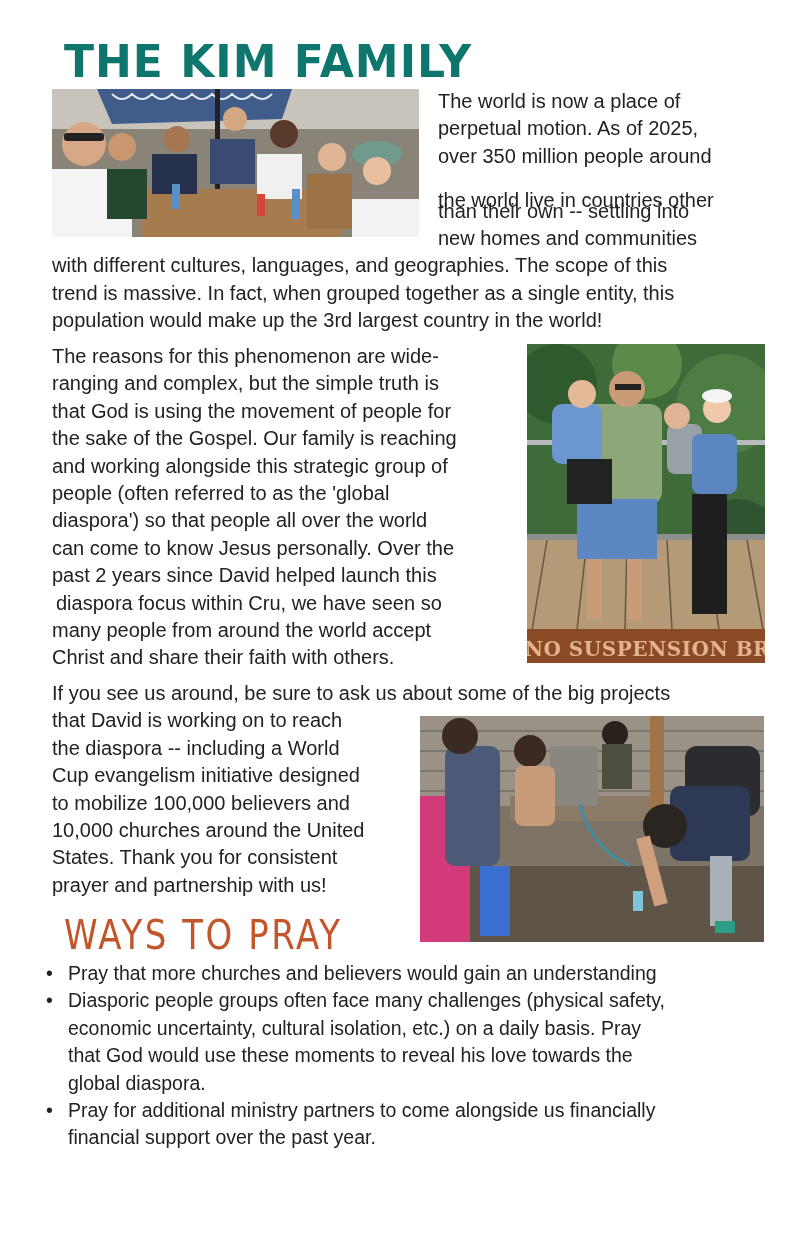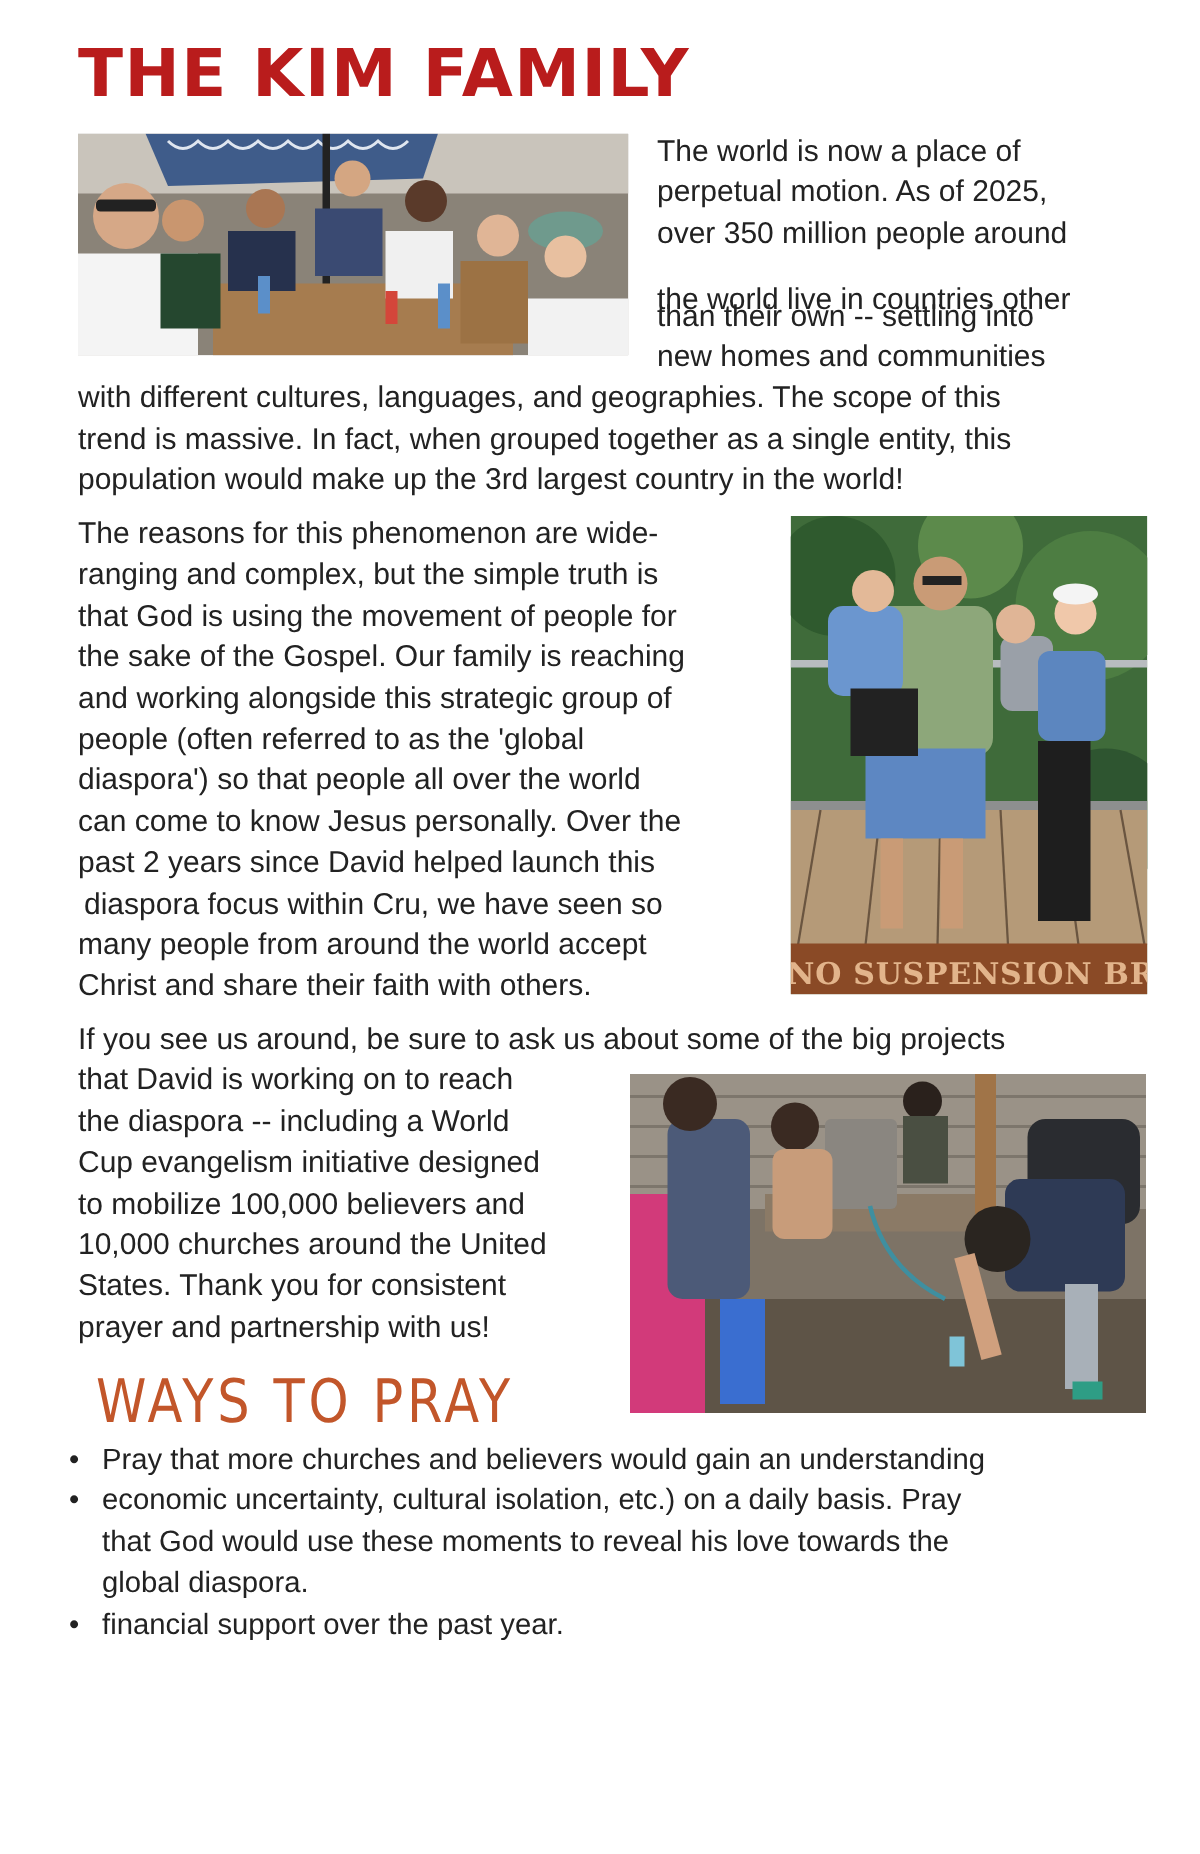--- a/index.html
+++ b/index.html
@@ -1,20 +1,20 @@
 <!DOCTYPE html>
 <html><head>
 <meta charset="utf-8">
 <style>
   html, body { margin:0; padding:0; background:#ffffff; }
   body { width:800px; height:1236px; position:relative; overflow:hidden;
          font-family:"Liberation Sans", sans-serif; color:#222222; }
-  .title { position:absolute; left:52px; top:22px; margin:0;
+  .title { position:absolute; left:52px; top:22px; margin:12px;
            font-family:"DejaVu Sans", sans-serif; font-weight:bold;
-           font-size:44px; letter-spacing:1px; color:#b91c1c; line-height:56px; }
+           font-size:44px; letter-spacing:1px; color:#0f766e; line-height:56px; }
   .p { position:absolute; margin:0; font-size:20px; line-height:27.4px; color:#222; }
   .photo { position:absolute; overflow:hidden; }
   .photo svg { display:block; width:100%; height:100%; }
   .ways { position:absolute; left:64px; top:908px; margin:0;
           font-family:"DejaVu Sans", sans-serif; font-weight:normal;
           font-size:40px; color:#c2562a; letter-spacing:3px; line-height:54px;
           transform:scaleX(0.85); transform-origin:left center; }
   .bullets { position:absolute; left:44px; top:960px; width:730px; margin:0; padding:0; list-style:none; }
   .bullets li { position:relative; padding-left:24px; font-size:19.5px; line-height:27.4px; color:#222; }
   .bullets li .dot { position:absolute; left:2px; top:0; }
@@ -165,21 +165,23 @@
 
 <h2 class="ways">WAYS TO PRAY</h2>
 
 <ul class="bullets">
   <li>
     <span class="dot">•</span>
     <div>Pray that more churches and believers would gain an understanding</div>
   </li>
   <li>
     <span class="dot">•</span>
+    <div>Diasporic people groups often face many challenges (physical safety,</div>
     <div>economic uncertainty, cultural isolation, etc.) on a daily basis. Pray</div>
     <div>that God would use these moments to reveal his love towards the</div>
     <div>global diaspora.</div>
   </li>
   <li>
     <span class="dot">•</span>
+    <div>Pray for additional ministry partners to come alongside us financially</div>
     <div>financial support over the past year.</div>
   </li>
 </ul>
 
 </body></html>

